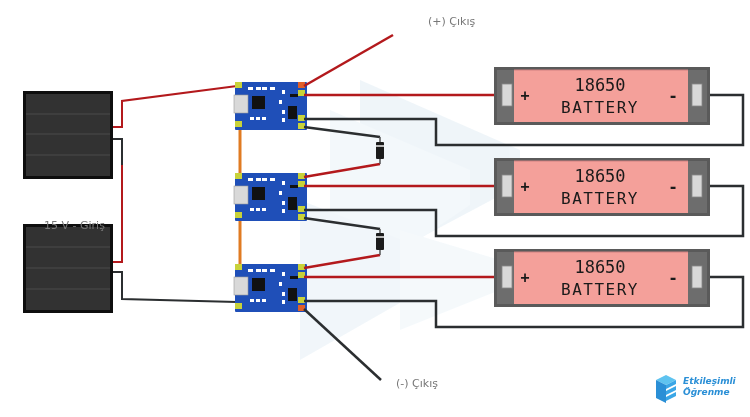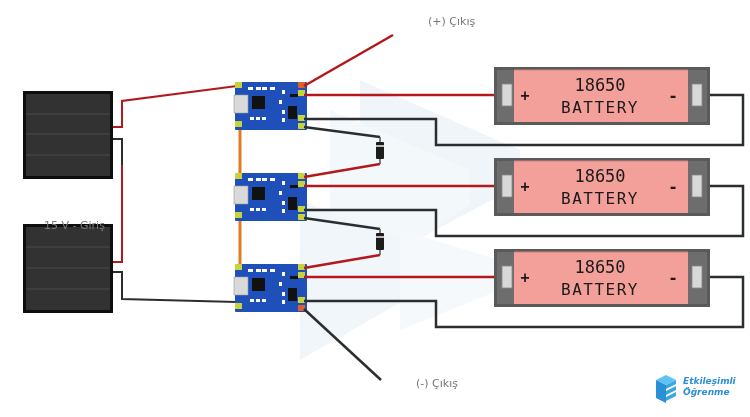--- a/index.html
+++ b/index.html
@@ -192,21 +192,21 @@
           <text x="600" y="273" text-anchor="middle" font-size="17" class="bat-text">18650</text>
           <text x="600" y="295" text-anchor="middle" font-size="16" letter-spacing="1.5" class="bat-text">BATTERY</text>
           <text x="525" y="283" text-anchor="middle" font-size="15" class="bat-text" font-weight="bold">+</text>
           <text x="673" y="283" text-anchor="middle" font-size="16" class="bat-text" font-weight="bold">-</text>
         </g>
       </g>
   </svg>
 
   <div class="lbl" style="left:44px;top:195px;margin-top:24px;">15 V - Giriş</div>
   <div class="lbl" style="left:388px;top:15px;margin-left:40px;">(+) Çıkış</div>
-  <div class="lbl" style="left:396px;top:377px;margin-left:20px;">(-) Çıkış</div>
+  <div class="lbl" style="left:396px;top:377px;">(-) Çıkış</div>
 
   <div style="position:absolute;left:652px;top:370px;width:95px;height:40px;">
     <svg width="30" height="34" viewBox="0 0 30 34" style="position:absolute;left:0;top:2px;">
       <polygon points="4,8 14,3 24,8 14,13" fill="#5ec3f0"></polygon>
       <polygon points="4,8 14,13 14,31 4,26" fill="#2a8fd6"></polygon>
       <polygon points="14,13 24,8 24,12 14,17" fill="#3aa6e6"></polygon>
       <polygon points="14,19 24,14 24,18 14,23" fill="#3aa6e6"></polygon>
       <polygon points="14,25 24,20 24,24 14,29" fill="#3aa6e6"></polygon>
     </svg>
     <div class="logo-text" style="left:31px;top:6px;font-style:italic;">

